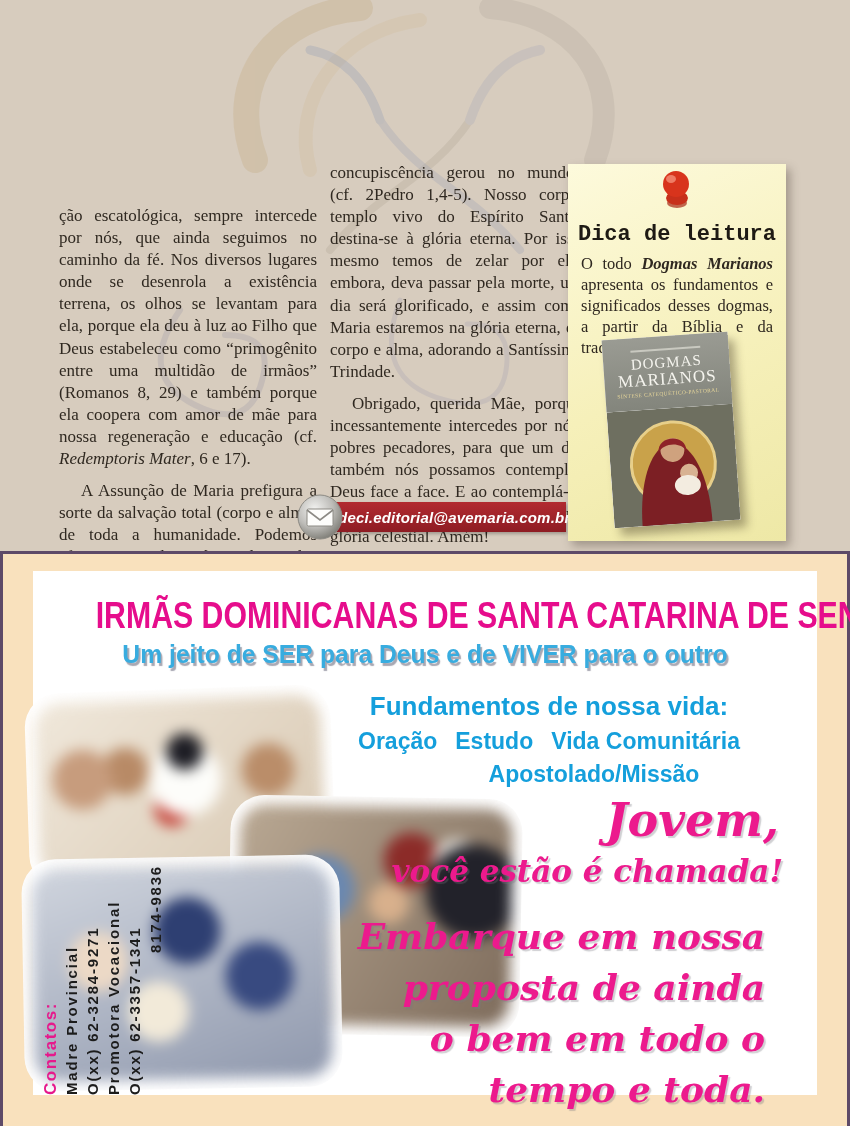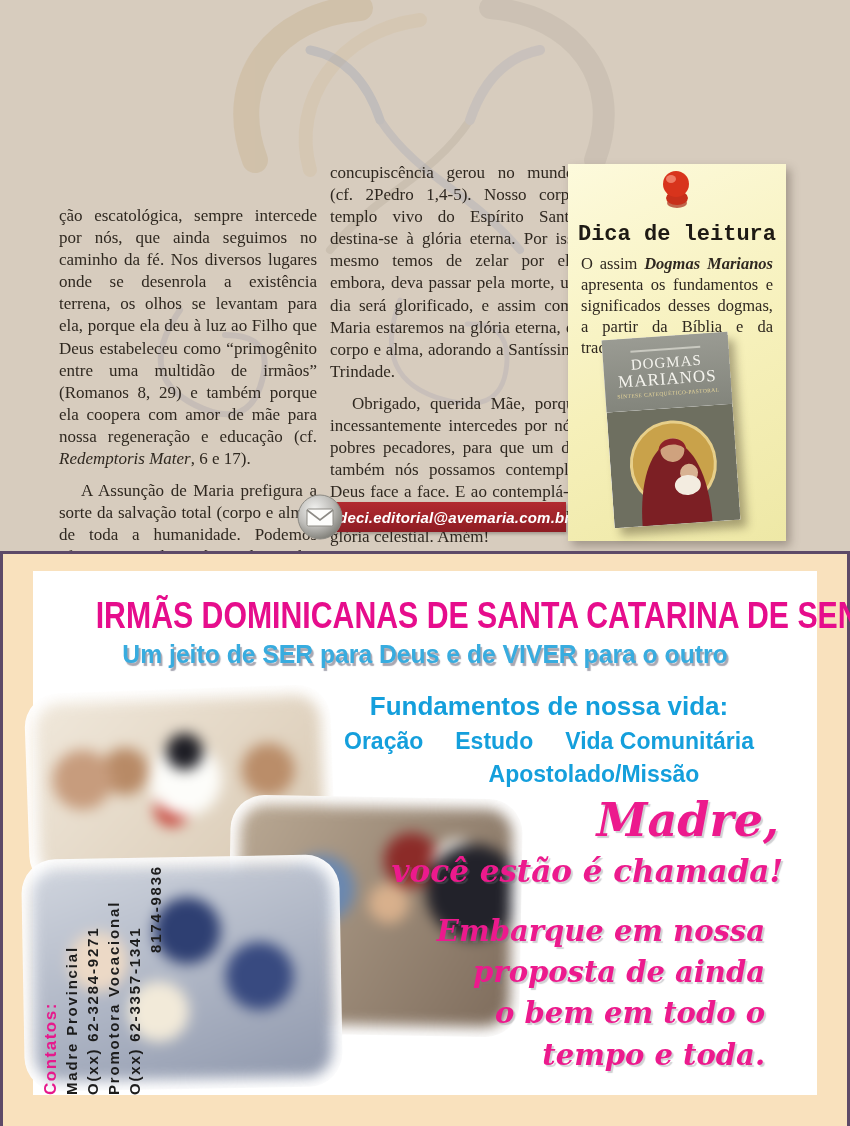--- a/index.html
+++ b/index.html
@@ -49,21 +49,21 @@
   .headline{position:absolute;left:0;top:24px;width:784px;text-align:center;white-space:nowrap;
     font-family:"Liberation Sans",sans-serif;font-weight:bold;font-size:36px;color:#e60d8c;
     transform:scaleX(.84);transform-origin:center;}
   .subheadline{position:absolute;left:0;top:68px;width:784px;text-align:center;white-space:nowrap;
     font-family:"Liberation Sans",sans-serif;font-weight:bold;font-size:26px;color:#38acdf;
     text-shadow:2px 3px 1px rgba(95,95,115,.55);transform:scaleX(.95);transform-origin:center;}
 
   .fundamentos{position:absolute;left:266px;top:120px;width:500px;text-align:center;
     font-family:"Liberation Sans",sans-serif;font-weight:bold;color:#149fdc;}
   .fundamentos .f-title{font-size:26px;}
-  .fundamentos .f-items{font-size:23px;margin-top:6px;display:flex;justify-content:center;gap:32px;}
+  .fundamentos .f-items{font-size:23px;margin-top:6px;display:flex;justify-content:center;gap:18px;}
   .fundamentos .f-item2{font-size:23px;margin-top:6px;padding-left:90px;}
 
   
   .photo{position:absolute;border-radius:34px;overflow:hidden;
     box-shadow:inset 0 0 34px 26px #fff;}
   .photo .ph-inner{position:absolute;inset:10px;filter:blur(7px);border-radius:26px;}
   #photo1{left:-6px;top:118px;width:306px;height:196px;transform:rotate(-2deg);}
   #photo1 .ph-inner{background:
     radial-gradient(circle at 52% 30%,#1d1d24 0 9%,transparent 10%),
     radial-gradient(circle at 52% 46%,#fdfdfa 0 20%,transparent 21%),
@@ -86,21 +86,21 @@
     radial-gradient(circle at 52% 30%,#2e3f72 0 15%,transparent 16%),
     radial-gradient(circle at 76% 52%,#384a80 0 13%,transparent 14%),
     radial-gradient(circle at 42% 68%,#f2ead9 0 13%,transparent 14%),
     linear-gradient(160deg,#d0d5de,#8f98ad);}
 
   
   .script{font-family:"DejaVu Serif",serif;font-style:italic;font-weight:bold;color:#ec1a8d;
     text-shadow:2px 2px 1px rgba(120,120,130,.35);}
   .jovem{position:absolute;right:38px;top:222px;font-size:46px;}
   .chamada{position:absolute;right:34px;top:282px;font-size:31px;white-space:nowrap;}
-  .invite{position:absolute;right:52px;top:340px;text-align:right;font-size:29px;line-height:1.42;}
+  .invite{position:absolute;right:52px;top:340px;text-align:right;font-size:36px;line-height:1.42;}
 
   
   .contacts{position:absolute;left:40px;top:1095px;width:258px;
     transform:rotate(-90deg);transform-origin:left top;
     font-family:"Liberation Sans",sans-serif;font-weight:bold;color:#1c1c1c;}
   .contacts .c-label{color:#e6198c;font-size:17px;letter-spacing:1.5px;line-height:21px;}
   .contacts .c-line{font-size:15px;letter-spacing:1.8px;line-height:21px;}
   .contacts .c-line.last{text-align:right;padding-right:28px;}
 
   .site-line{position:absolute;left:0;top:514px;width:784px;text-align:center;
@@ -153,21 +153,21 @@
 </svg>
 
 <div class="note">
   <svg class="pushpin" width="42" height="44" viewBox="0 0 42 44">
     <ellipse cx="21" cy="35" rx="10" ry="5" fill="#b2412c" opacity=".8"></ellipse>
     <ellipse cx="21" cy="30" rx="11" ry="7" fill="#c7301b"></ellipse>
     <circle cx="20" cy="16" r="13" fill="#d8341c"></circle>
     <ellipse cx="15" cy="11" rx="5" ry="4" fill="#f28a72" opacity=".85"></ellipse>
   </svg>
   <h3>Dica de leitura</h3>
-  <div class="tip-body"><span>O assim </span><b><i>Dogmas Marianos</i></b><span> apresenta os fundamentos e significados desses dogmas, a partir da Bíblia e da tradição católica.</span></div>
+  <div class="tip-body"><span>O todo </span><b><i>Dogmas Marianos</i></b><span> apresenta os fundamentos e significados desses dogmas, a partir da Bíblia e da tradição católica.</span></div>
 
   <div class="book">
     <div class="band">
       <div class="author-line"></div>
       <div class="t1">DOGMAS</div>
       <div class="t2">MARIANOS</div>
       <div class="sub">SÍNTESE CATEQUÉTICO-PASTORAL</div>
     </div>
     <svg width="126" height="116" viewBox="0 0 126 116">
       <rect width="126" height="116" fill="#6e6f60"></rect>
@@ -201,21 +201,21 @@
     <div class="photo" id="photo1">
         <div class="ph-inner"></div>
       </div>
     <div class="photo" id="photo2">
         <div class="ph-inner"></div>
       </div>
     <div class="photo" id="photo3">
         <div class="ph-inner"></div>
       </div>
 
-    <div class="script jovem">Madre,</div>
+    <div class="script jovem">Jovem,</div>
     <div class="script chamada">você estão é chamada!</div>
 
     <div class="script invite">
       <div>Embarque em nossa</div>
       <div>proposta de ainda</div>
       <div>o bem em todo o</div>
       <div>tempo e toda.</div>
     </div>
 
   </div>

